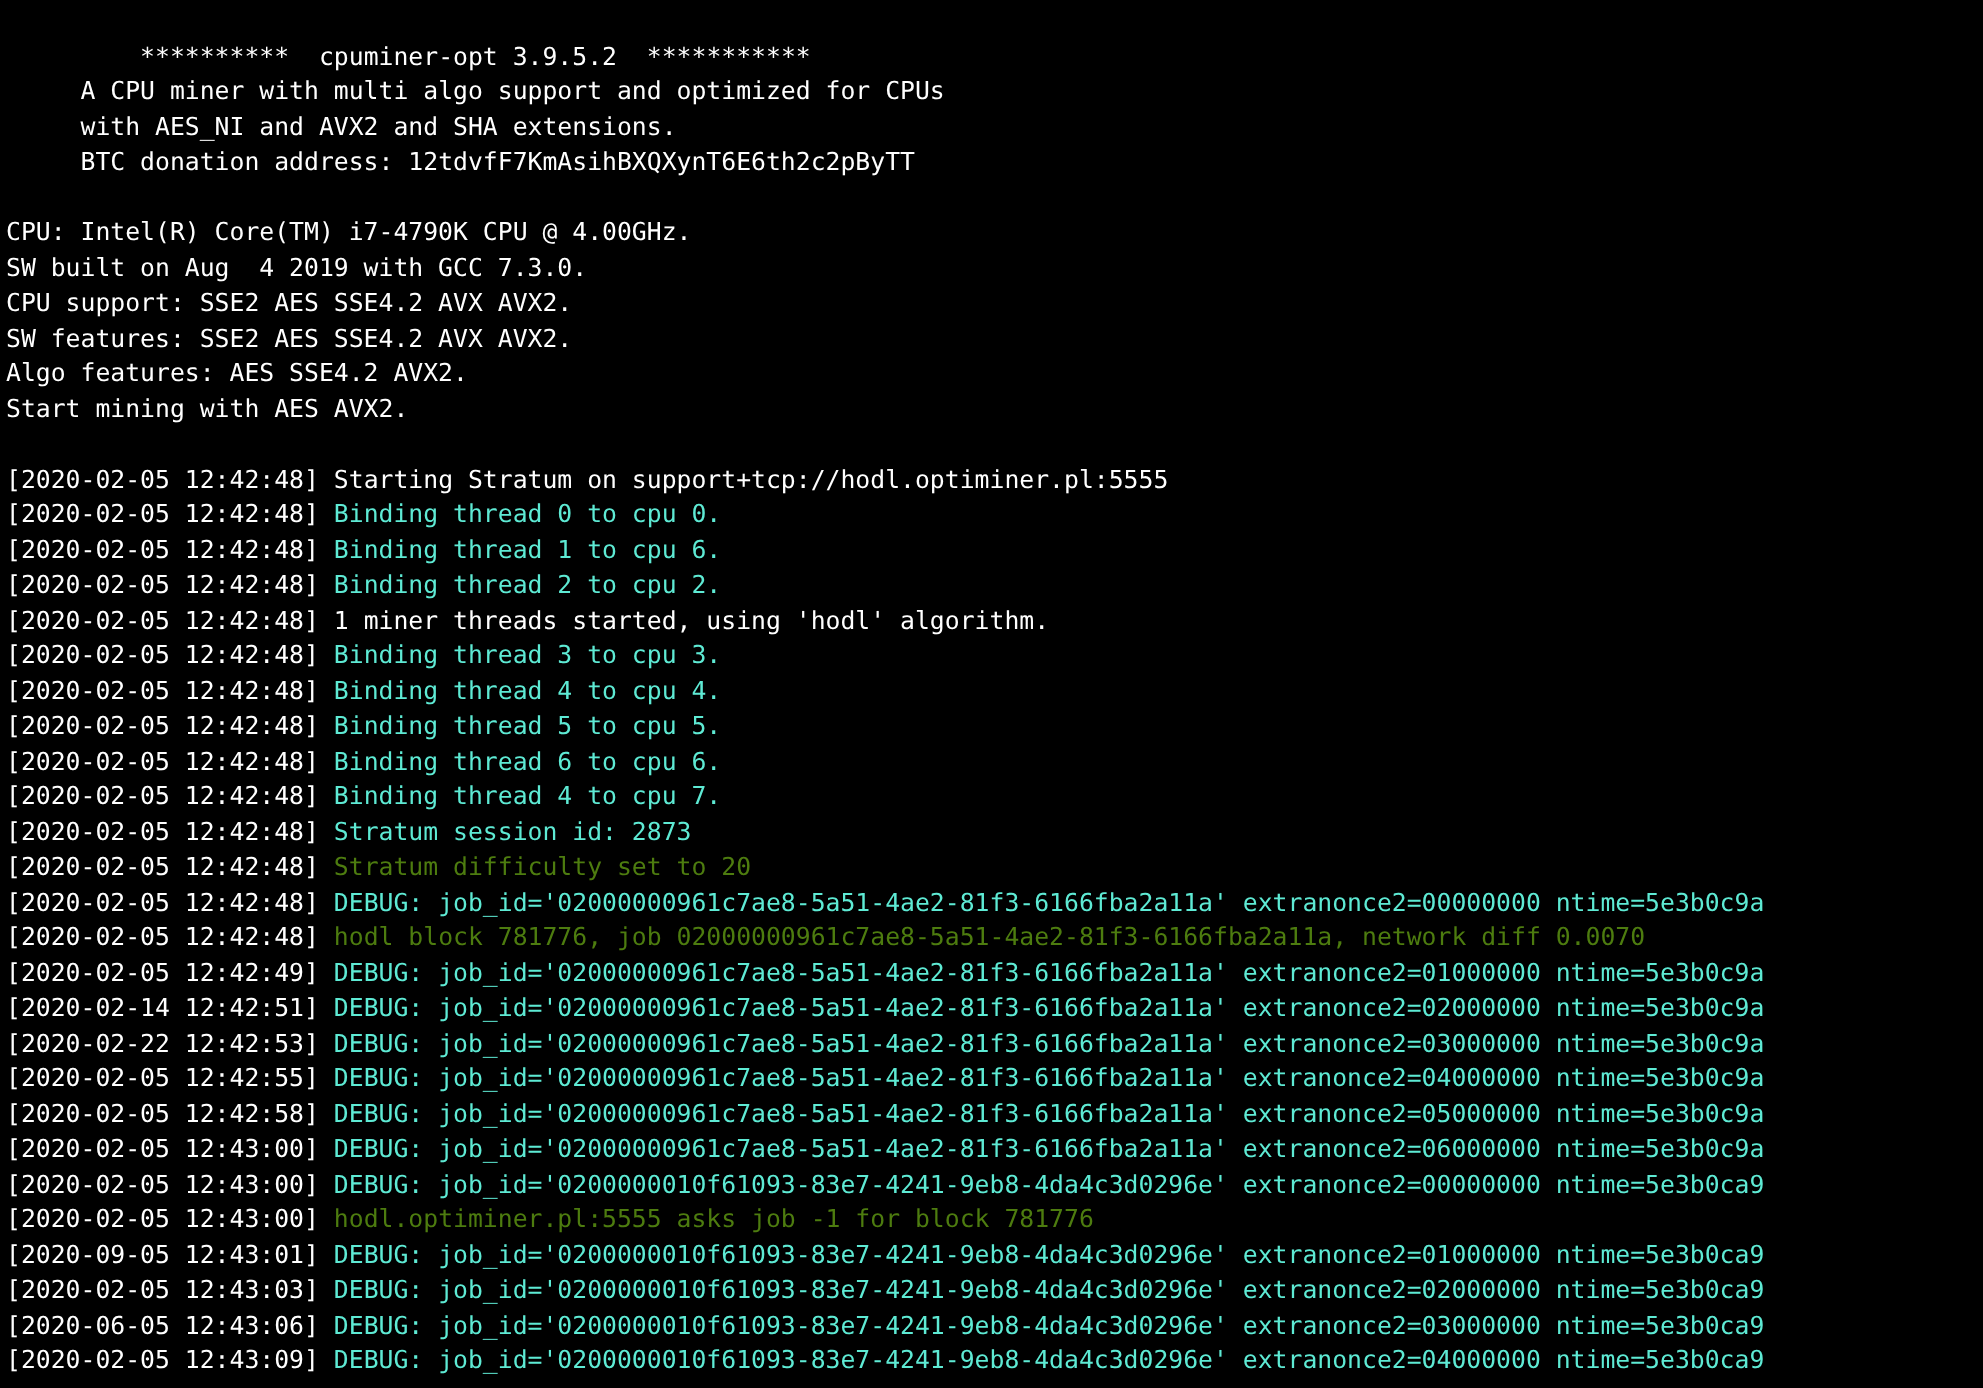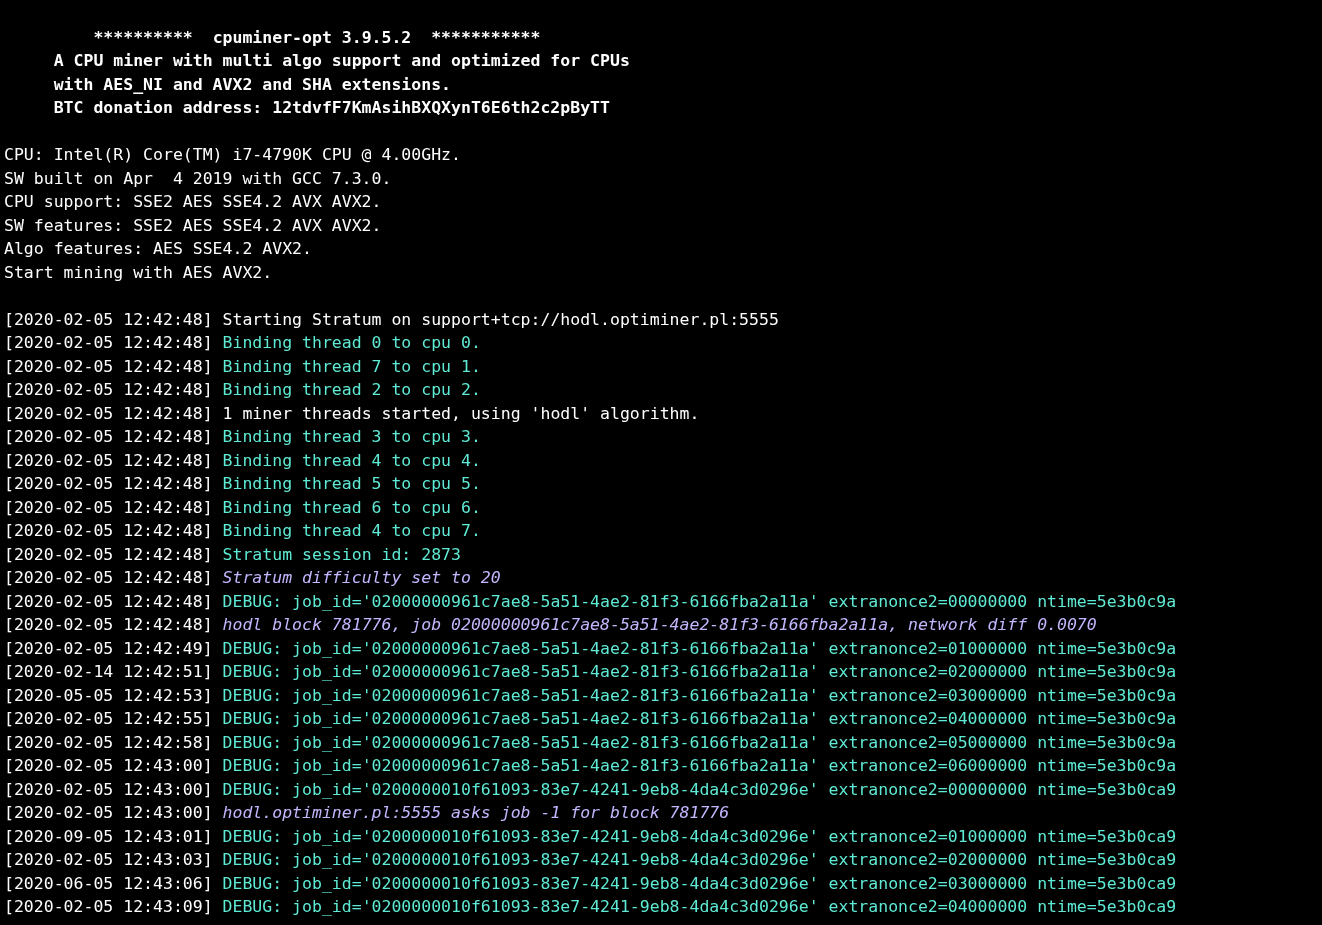--- a/index.html
+++ b/index.html
@@ -14,56 +14,56 @@
     font-family: "Consolas", "Menlo", "DejaVu Sans Mono", monospace;
     font-size: 16.5px;
     line-height: 23.5px;
     letter-spacing: 0px;
     white-space: pre;
     color: #c0c0c0;
     padding: 2px 0 0 4px;
   }
   .white  { color: #ffffff; }
   .gray   { color: #5eead4; }
-  .teal   { color: #c4b5fd; font-style: italic; }
-  .bold   { font-weight: bold; text-align: center; }
+  .teal   { color: #4d7c0f; }
+  .bold   { font-weight: normal; text-align: center; }
 </style>
 </head>
 <body>
 
 <div id="term">
 <div><span class="white bold">         <span>**********</span>  <span>cpuminer-opt 3.9.5.2</span>  <span>***********</span>
      <span>A CPU miner with multi algo support and optimized for CPUs</span>
      <span>with AES_NI and AVX2 and SHA extensions.</span>
      <span>BTC donation address: 12tdvfF7KmAsihBXQXynT6E6th2c2pByTT</span></span>
 
 <span class="white">CPU: Intel(R) Core(TM) i7-4790K CPU @ 4.00GHz.</span>
-<span class="white">SW built on Apr  4 2019 with GCC 7.3.0.</span>
+<span class="white">SW built on Aug  4 2019 with GCC 7.3.0.</span>
 <span class="white">CPU support: SSE2 AES SSE4.2 AVX AVX2.</span>
 <span class="white">SW features: SSE2 AES SSE4.2 AVX AVX2.</span>
 <span class="white">Algo features: AES SSE4.2 AVX2.</span>
 <span class="white">Start mining with AES AVX2.</span>
 
 <div id="loglines"><span class="white">[2020-02-05 12:42:48]</span> <span class="white">Starting Stratum on support+tcp://hodl.optiminer.pl:5555</span>
 <span class="white">[2020-02-05 12:42:48]</span> <span class="gray">Binding thread 0 to cpu 0.</span>
-<span class="white">[2020-02-05 12:42:48]</span> <span class="gray">Binding thread 7 to cpu 1.</span>
+<span class="white">[2020-02-05 12:42:48]</span> <span class="gray">Binding thread 1 to cpu 6.</span>
 <span class="white">[2020-02-05 12:42:48]</span> <span class="gray">Binding thread 2 to cpu 2.</span>
 <span class="white">[2020-02-05 12:42:48]</span> <span class="white">1 miner threads started, using 'hodl' algorithm.</span>
 <span class="white">[2020-02-05 12:42:48]</span> <span class="gray">Binding thread 3 to cpu 3.</span>
 <span class="white">[2020-02-05 12:42:48]</span> <span class="gray">Binding thread 4 to cpu 4.</span>
 <span class="white">[2020-02-05 12:42:48]</span> <span class="gray">Binding thread 5 to cpu 5.</span>
 <span class="white">[2020-02-05 12:42:48]</span> <span class="gray">Binding thread 6 to cpu 6.</span>
 <span class="white">[2020-02-05 12:42:48]</span> <span class="gray">Binding thread 4 to cpu 7.</span>
 <span class="white">[2020-02-05 12:42:48]</span> <span class="gray">Stratum session id: 2873</span>
 <span class="white">[2020-02-05 12:42:48]</span> <span class="teal">Stratum difficulty set to 20</span>
 <span class="white">[2020-02-05 12:42:48]</span> <span class="gray">DEBUG: job_id='02000000961c7ae8-5a51-4ae2-81f3-6166fba2a11a' extranonce2=00000000 ntime=5e3b0c9a</span>
 <span class="white">[2020-02-05 12:42:48]</span> <span class="teal">hodl block 781776, job 02000000961c7ae8-5a51-4ae2-81f3-6166fba2a11a, network diff 0.0070</span>
 <span class="white">[2020-02-05 12:42:49]</span> <span class="gray">DEBUG: job_id='02000000961c7ae8-5a51-4ae2-81f3-6166fba2a11a' extranonce2=01000000 ntime=5e3b0c9a</span>
 <span class="white">[2020-02-14 12:42:51]</span> <span class="gray">DEBUG: job_id='02000000961c7ae8-5a51-4ae2-81f3-6166fba2a11a' extranonce2=02000000 ntime=5e3b0c9a</span>
-<span class="white">[2020-05-05 12:42:53]</span> <span class="gray">DEBUG: job_id='02000000961c7ae8-5a51-4ae2-81f3-6166fba2a11a' extranonce2=03000000 ntime=5e3b0c9a</span>
+<span class="white">[2020-02-22 12:42:53]</span> <span class="gray">DEBUG: job_id='02000000961c7ae8-5a51-4ae2-81f3-6166fba2a11a' extranonce2=03000000 ntime=5e3b0c9a</span>
 <span class="white">[2020-02-05 12:42:55]</span> <span class="gray">DEBUG: job_id='02000000961c7ae8-5a51-4ae2-81f3-6166fba2a11a' extranonce2=04000000 ntime=5e3b0c9a</span>
 <span class="white">[2020-02-05 12:42:58]</span> <span class="gray">DEBUG: job_id='02000000961c7ae8-5a51-4ae2-81f3-6166fba2a11a' extranonce2=05000000 ntime=5e3b0c9a</span>
 <span class="white">[2020-02-05 12:43:00]</span> <span class="gray">DEBUG: job_id='02000000961c7ae8-5a51-4ae2-81f3-6166fba2a11a' extranonce2=06000000 ntime=5e3b0c9a</span>
 <span class="white">[2020-02-05 12:43:00]</span> <span class="gray">DEBUG: job_id='0200000010f61093-83e7-4241-9eb8-4da4c3d0296e' extranonce2=00000000 ntime=5e3b0ca9</span>
 <span class="white">[2020-02-05 12:43:00]</span> <span class="teal">hodl.optiminer.pl:5555 asks job -1 for block 781776</span>
 <span class="white">[2020-09-05 12:43:01]</span> <span class="gray">DEBUG: job_id='0200000010f61093-83e7-4241-9eb8-4da4c3d0296e' extranonce2=01000000 ntime=5e3b0ca9</span>
 <span class="white">[2020-02-05 12:43:03]</span> <span class="gray">DEBUG: job_id='0200000010f61093-83e7-4241-9eb8-4da4c3d0296e' extranonce2=02000000 ntime=5e3b0ca9</span>
 <span class="white">[2020-06-05 12:43:06]</span> <span class="gray">DEBUG: job_id='0200000010f61093-83e7-4241-9eb8-4da4c3d0296e' extranonce2=03000000 ntime=5e3b0ca9</span>
 <span class="white">[2020-02-05 12:43:09]</span> <span class="gray">DEBUG: job_id='0200000010f61093-83e7-4241-9eb8-4da4c3d0296e' extranonce2=04000000 ntime=5e3b0ca9</span></div></div>
 </div>

